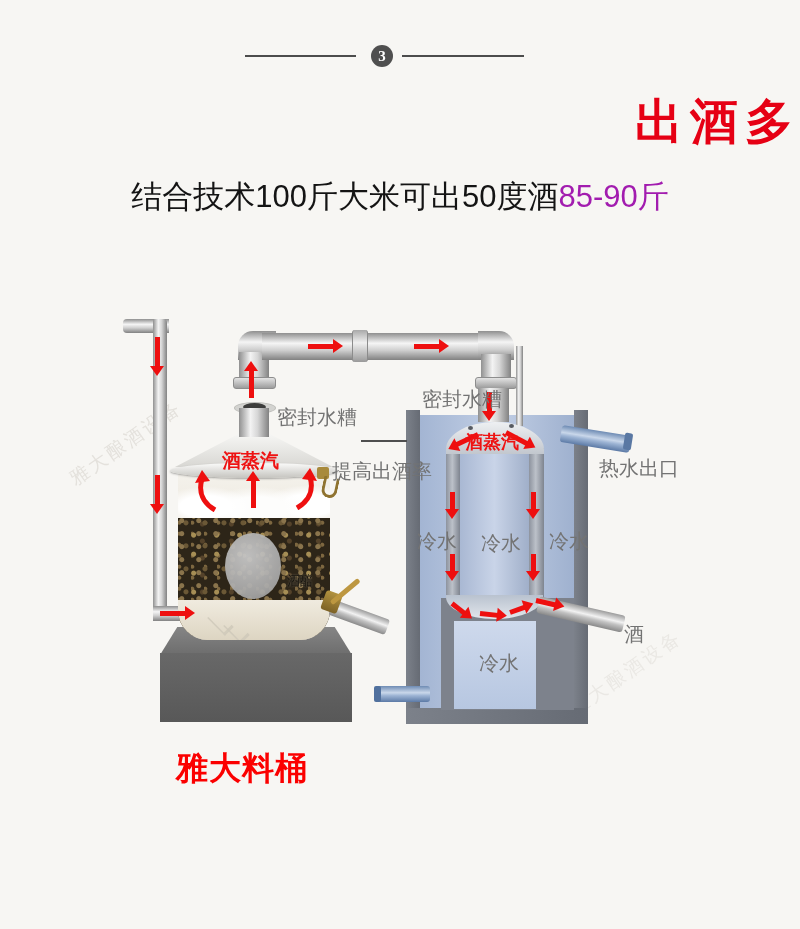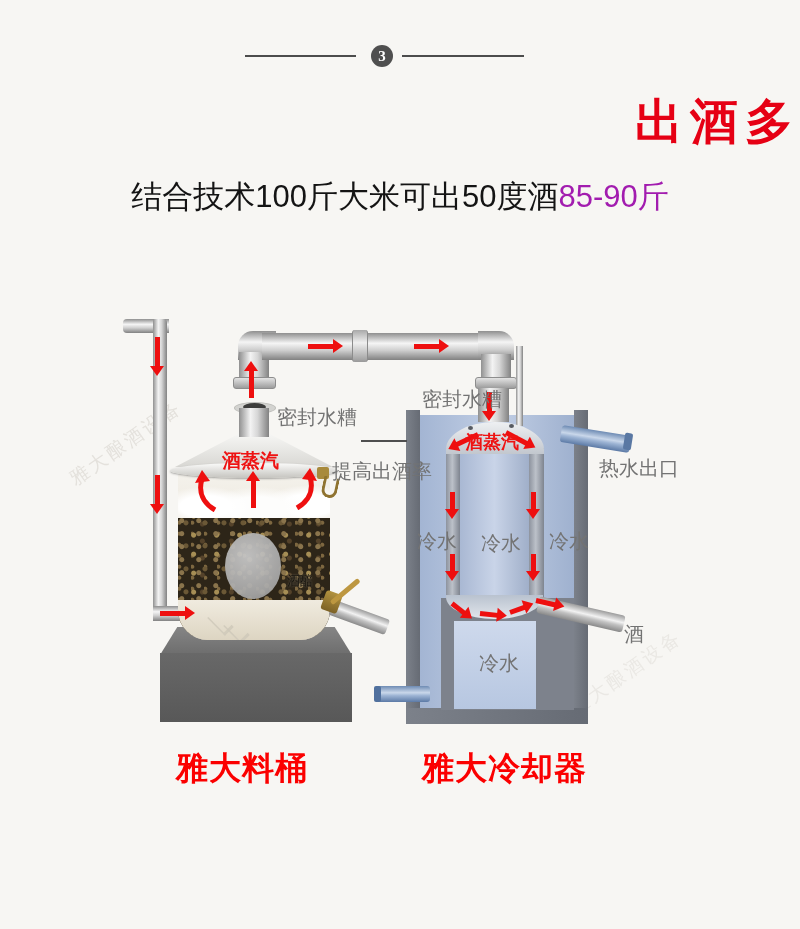--- a/index.html
+++ b/index.html
@@ -207,15 +207,14 @@
   <span class="lbl-red" style="left:465px;top:430px;font-size:18px;">酒蒸汽</span>
   <span class="lbl" style="left:287px;top:529px;font-size:13px;color:#14110c;text-shadow:0 0 2px rgba(235,225,200,.4);margin-top:43px;">酒醅</span>
   <span class="lbl" style="left:599px;top:455px;text-align:center;">热水出口</span>
   <span class="lbl" style="left:417px;top:528px;">冷水</span>
   <span class="lbl" style="left:481px;top:530px;">冷水</span>
   <span class="lbl" style="left:549px;top:528px;">冷水</span>
   <span class="lbl" style="left:479px;top:650px;">冷水</span>
   <span class="lbl" style="left:624px;top:621px;">酒</span>
 
   <h2 class="sec-title" style="left:176px;top:747px;">雅大料桶</h2>
-  <h2 class="sec-title" style="left:422px;top:747px;">雅大冷却器</h2>
 
 </div>
 
 </body></html>

